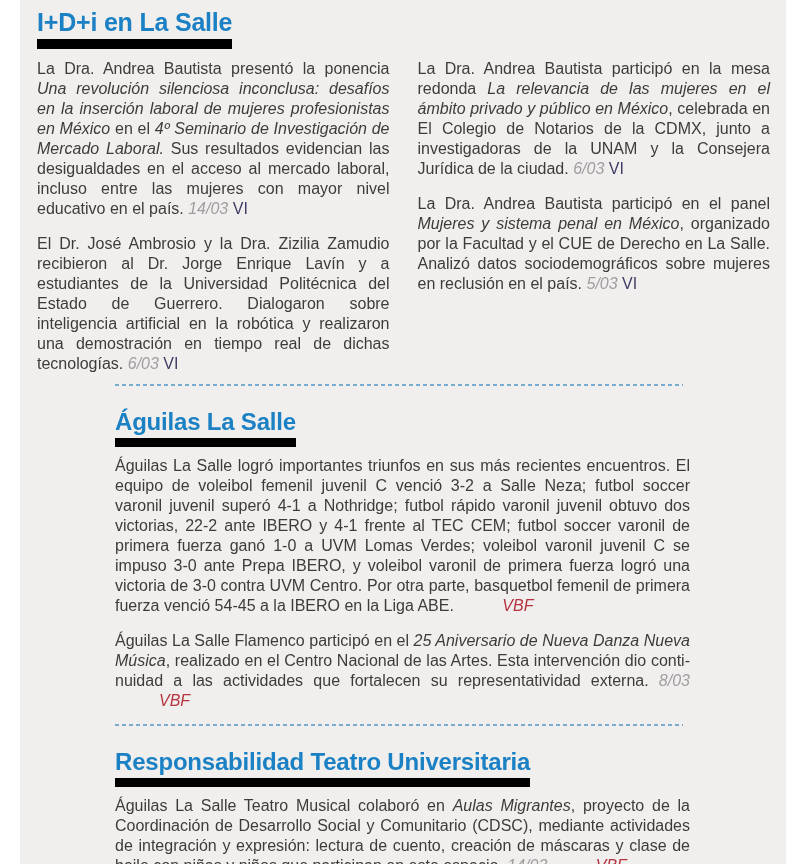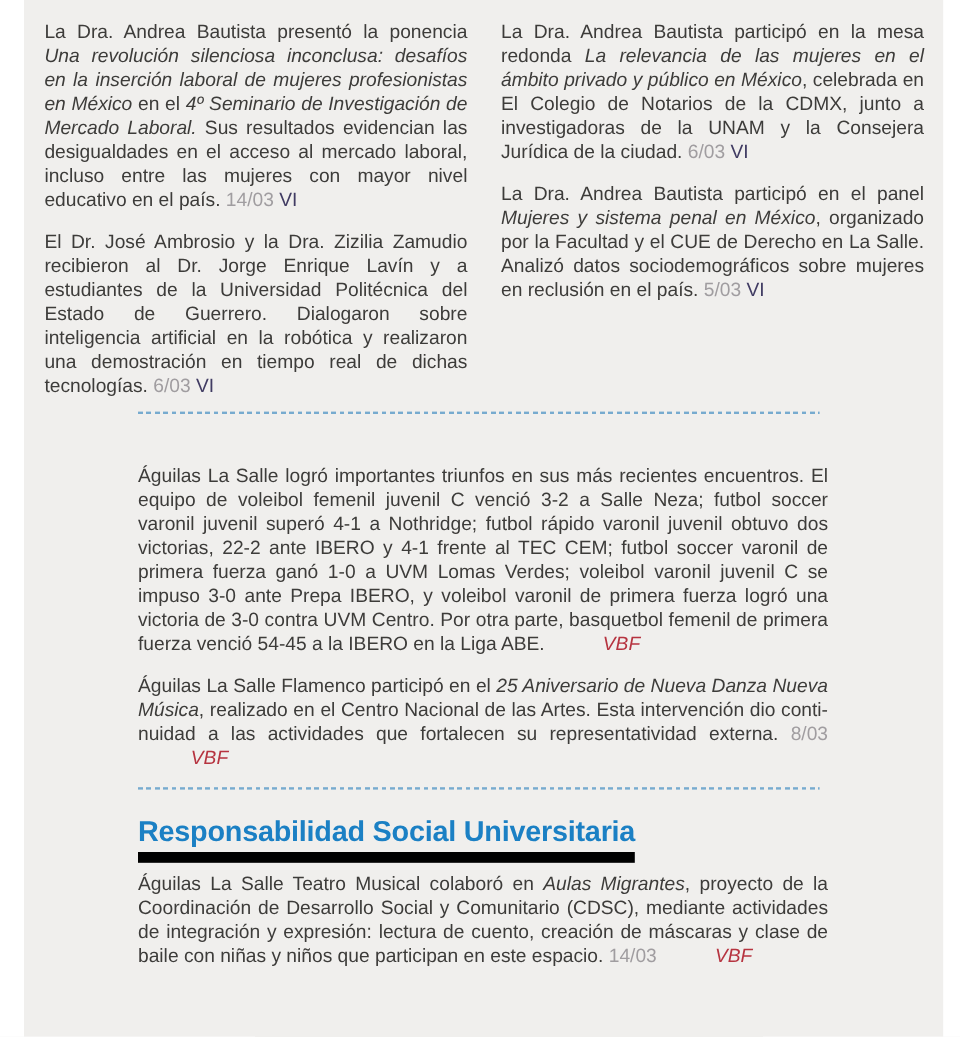--- a/index.html
+++ b/index.html
@@ -32,67 +32,72 @@
   .col{flex:1 1 0;}
 
   p.body-par{
     margin:0 0 15px 0;
     font-size:16px;line-height:20px;color:var(--c-body);
     text-align:justify;
   }
   p.body-par:last-child{margin-bottom:0;}
 
   .seg-italic{font-style:italic;}
-  .seg-date{color:var(--c-date);}
+  .seg-date{font-style:italic;color:var(--c-date);}
   .seg-vi{color:var(--c-vi);}
   .seg-vbf{font-style:italic;color:var(--c-vbf);margin-left:44px;}
 
   .sep{
     height:2px;width:568px;margin:10px 0 0 95px;
     background:repeating-linear-gradient(90deg,var(--c-sep) 0 4px,transparent 4px 7px);
   }
   .sec-indent{margin:22px 96px 0 95px;}
   .sec-indent .paragraphs{margin-top:9px;}
   .sep-mid{margin-top:13px;}
 </style>
 </head>
 <body>
 
 <div class="panel">
 
   <section class="sec-idi">
+    <div class="heading">
+      <div class="heading-text">I+D+i en La Salle</div>
+      <div class="heading-bar"></div>
+    </div>
     <div class="cols">
       <div class="col">
         <p class="body-par"><span class="seg-normal">La Dra. Andrea Bautista presentó la ponencia </span><span class="seg-italic">Una revolución silenciosa inconclusa: desafíos en la inser­ción laboral de mujeres profesionistas en México</span><span class="seg-normal"> en el </span><span class="seg-italic">4º Seminario de Investigación de Mercado Laboral.</span><span class="seg-normal"> Sus resultados evidencian las desigualdades en el acceso al mercado laboral, incluso entre las mujeres con mayor nivel educativo en el país. </span><span class="seg-date">14/03</span><span class="seg-normal"> </span><span class="seg-vi">VI</span></p>
         <p class="body-par"><span class="seg-normal">El Dr. José Ambrosio y la Dra. Zizilia Zamudio reci­bieron al Dr. Jorge Enrique Lavín y a estudiantes de la Universidad Politécnica del Estado de Guerrero. Dialogaron sobre inteligencia artificial en la robó­tica y realizaron una demostración en tiempo real de dichas tecnologías. </span><span class="seg-date">6/03</span><span class="seg-normal"> </span><span class="seg-vi">VI</span></p>
       </div>
       <div class="col">
         <p class="body-par"><span class="seg-normal">La Dra. Andrea Bautista participó en la mesa redonda </span><span class="seg-italic">La relevancia de las mujeres en el ámbito privado y público en México</span><span class="seg-normal">, celebrada en El Colegio de Notarios de la CDMX, junto a investigadoras de la UNAM y la Consejera Jurídica de la ciudad. </span><span class="seg-date">6/03</span><span class="seg-normal"> </span><span class="seg-vi">VI</span></p>
         <p class="body-par"><span class="seg-normal">La Dra. Andrea Bautista participó en el panel </span><span class="seg-italic">Mujeres y sistema penal en México</span><span class="seg-normal">, organizado por la Facultad y el CUE de Derecho en La Salle. Analizó datos sociodemográficos sobre mujeres en reclu­sión en el país. </span><span class="seg-date">5/03</span><span class="seg-normal"> </span><span class="seg-vi">VI</span></p>
       </div>
     </div>
   </section>
 
   <div class="sep"></div>
 
   <section class="sec-indent">
     <div class="heading">
+      <div class="heading-text">Águilas La Salle</div>
       <div class="heading-bar"></div>
     </div>
     <div class="paragraphs">
       <p class="body-par"><span class="seg-normal">Águilas La Salle logró importantes triunfos en sus más recientes encuentros. El equipo de voleibol femenil juvenil C venció 3-2 a Salle Neza; futbol soccer varonil juvenil superó 4-1 a Nothridge; futbol rápido varonil juvenil obtuvo dos victorias, 22-2 ante IBERO y 4-1 frente al TEC CEM; futbol soccer varonil de primera fuerza ganó 1-0 a UVM Lomas Verdes; voleibol varonil juvenil C se impuso 3-0 ante Prepa IBERO, y voleibol varonil de primera fuerza logró una victoria de 3-0 contra UVM Centro. Por otra parte, basquetbol femenil de primera fuerza venció 54-45 a la IBERO en la Liga ABE. </span><span class="seg-vbf">VBF</span></p>
       <p class="body-par"><span class="seg-normal">Águilas La Salle Flamenco participó en el </span><span class="seg-italic">25 Aniversario de Nueva Danza Nueva Música</span><span class="seg-normal">, realizado en el Centro Nacional de las Artes. Esta intervención dio conti­nuidad a las actividades que fortalecen su representatividad externa. </span><span class="seg-date">8/03</span><span class="seg-normal"> </span><span class="seg-vbf">VBF</span></p>
     </div>
   </section>
 
   <div class="sep sep-mid"></div>
 
   <section class="sec-indent">
     <div class="heading">
-      <div class="heading-text">Responsabilidad Social Universitaria</div>
+      <div class="heading-text">Responsabilidad Teatro Universitaria</div>
       <div class="heading-bar"></div>
     </div>
     <div class="paragraphs">
       <p class="body-par"><span class="seg-normal">Águilas La Salle Teatro Musical colaboró en </span><span class="seg-italic">Aulas Migrantes</span><span class="seg-normal">, proyecto de la Coordinación de Desarrollo Social y Comunitario (CDSC), mediante actividades de integración y expresión: lectura de cuento, creación de máscaras y clase de baile con niñas y niños que participan en este espacio. </span><span class="seg-date">14/03</span><span class="seg-normal"> </span><span class="seg-vbf">VBF</span></p>
     </div>
   </section>
 
 </div>
 
 </body></html>

